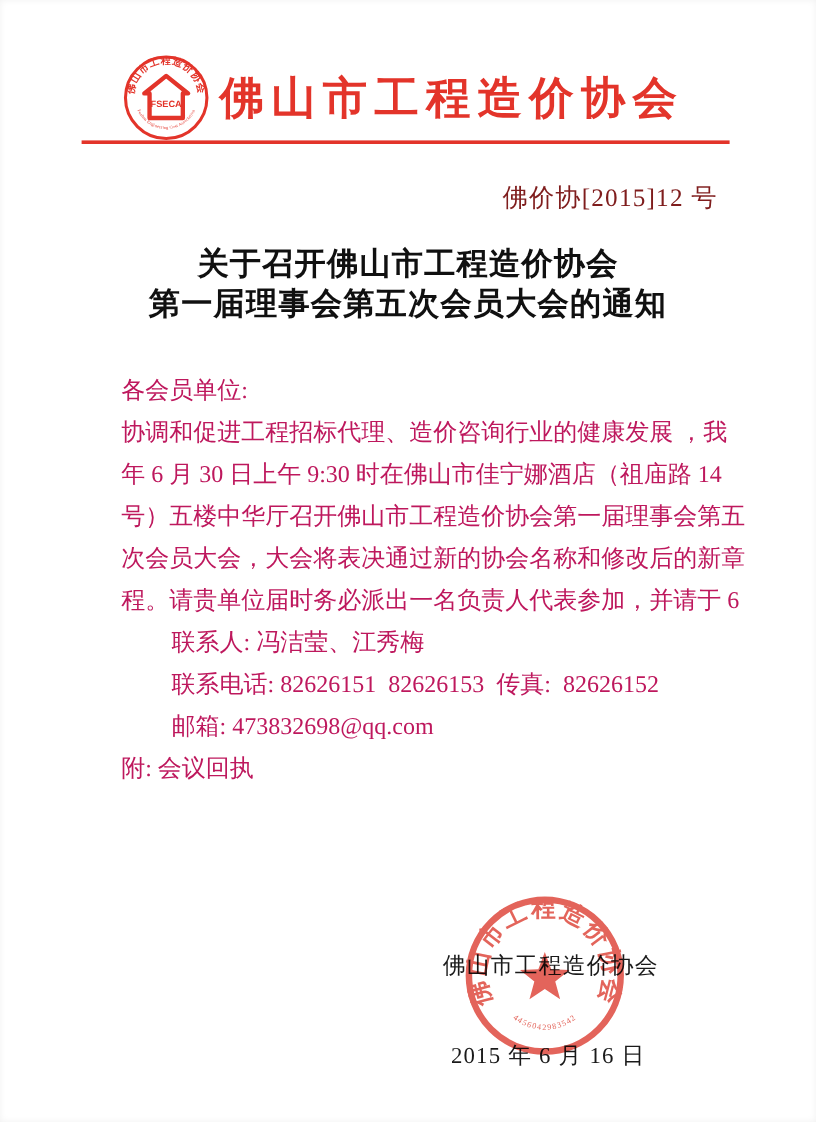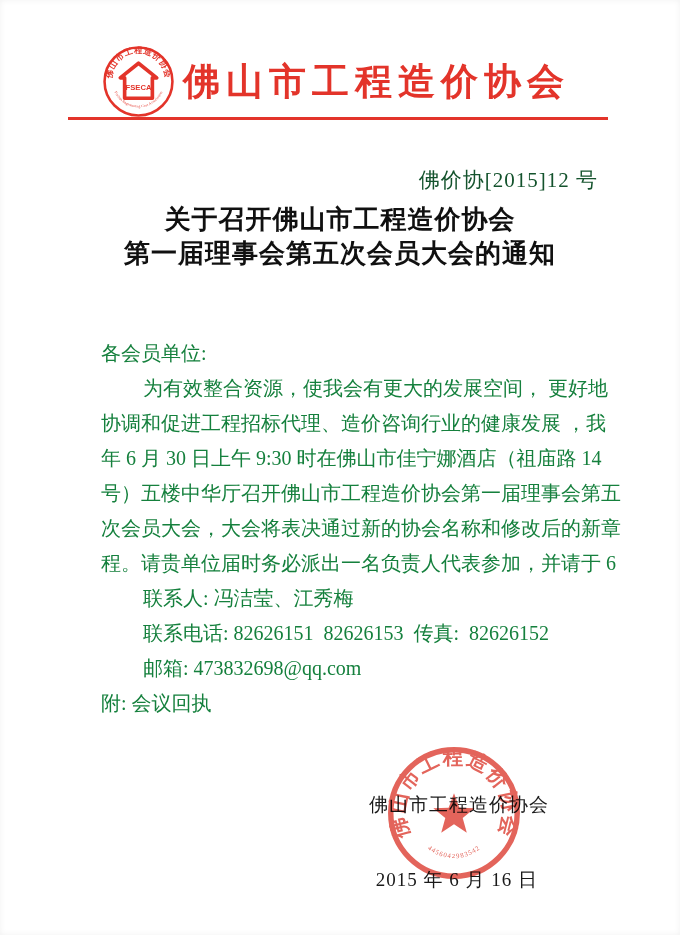--- a/index.html
+++ b/index.html
@@ -19,35 +19,35 @@
     font-family:"Liberation Sans","DejaVu Sans",sans-serif;
     font-size:37px; font-weight:bold; color:#e3342a;
     letter-spacing:6px; white-space:nowrap;
   }
   .header-rule {
     position:absolute; left:68px; top:117px; width:540px; height:3px;
     background:#e3342a;
   }
   .doc-number {
     position:absolute; top:151px; right:82px;
-    font-size:21px; color:#14532d; letter-spacing:1px; white-space:pre;margin-top:15px;
+    font-size:21px; color:#7f1d1d; letter-spacing:1px; white-space:pre;
   }
 
   
   .notice-title {
     position:absolute; left:0; top:202px; width:680px; text-align:center;
     font-family:"Liberation Sans","DejaVu Sans",sans-serif;
     font-weight:bold; font-size:26px; line-height:34px;
     color:#101010; letter-spacing:1px;
   }
 
   
   .body-text {
     position:absolute; left:101px; top:309px; width:484px;
-    font-size:20px; line-height:35px; color:#15803d;margin-top:27px;
+    font-size:20px; line-height:35px; color:#be185d;
   }
   .body-text .line { white-space:pre; height:35px; }
   .indent { padding-left:42px; }
 
   
   .signature-org {
     position:absolute; top:792px; right:131px;
     font-size:19px; letter-spacing:1px; color:#1a1a1a; white-space:pre;
   }
   .signature-date {
@@ -85,21 +85,20 @@
 
   <div class="doc-number">佛价协[2015]12 号</div>
 
   <div class="notice-title">
     <div>关于召开佛山市工程造价协会</div>
     <div>第一届理事会第五次会员大会的通知</div>
   </div>
 
   <div class="body-text">
     <div class="line">各会员单位:</div>
-    <div class="line indent">为有效整合资源，使我会有更大的发展空间， 更好地</div>
     <div class="line">协调和促进工程招标代理、造价咨询行业的健康发展 ，我</div>
     <div class="line">年 6 月 30 日上午 9:30 时在佛山市佳宁娜酒店（祖庙路 14</div>
     <div class="line">号）五楼中华厅召开佛山市工程造价协会第一届理事会第五</div>
     <div class="line">次会员大会，大会将表决通过新的协会名称和修改后的新章</div>
     <div class="line">程。请贵单位届时务必派出一名负责人代表参加，并请于 6</div>
     <div class="line indent">联系人: 冯洁莹、江秀梅</div>
     <div class="line indent">联系电话: 82626151  82626153  传真:  82626152</div>
     <div class="line indent">邮箱: 473832698@qq.com</div>
     <div class="line">附: 会议回执</div>
   </div>

